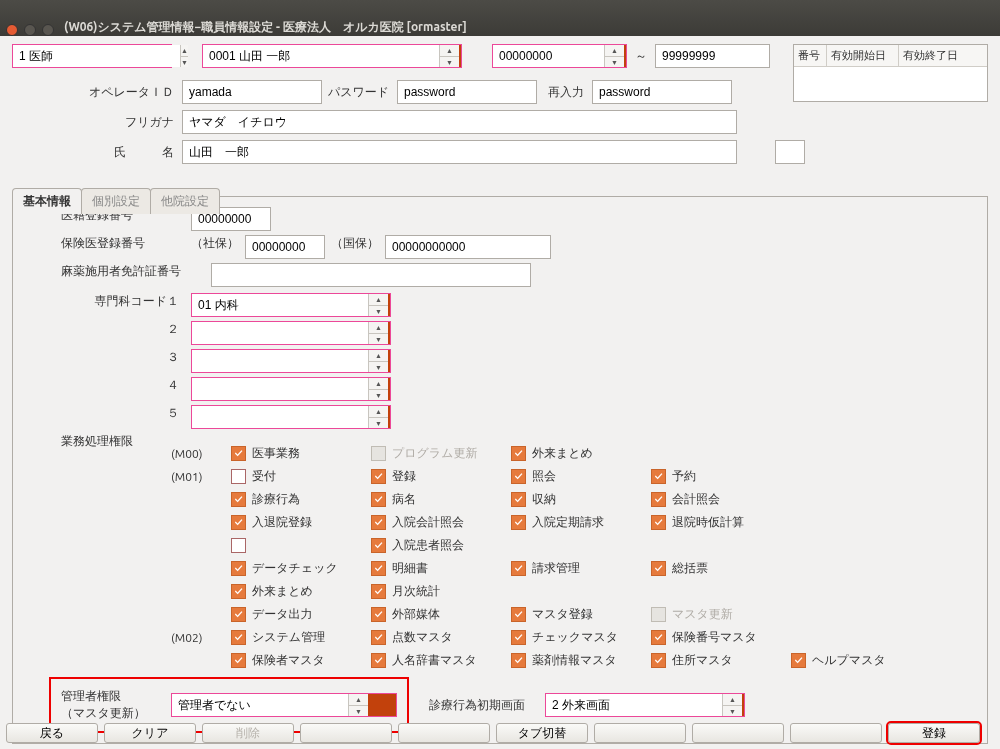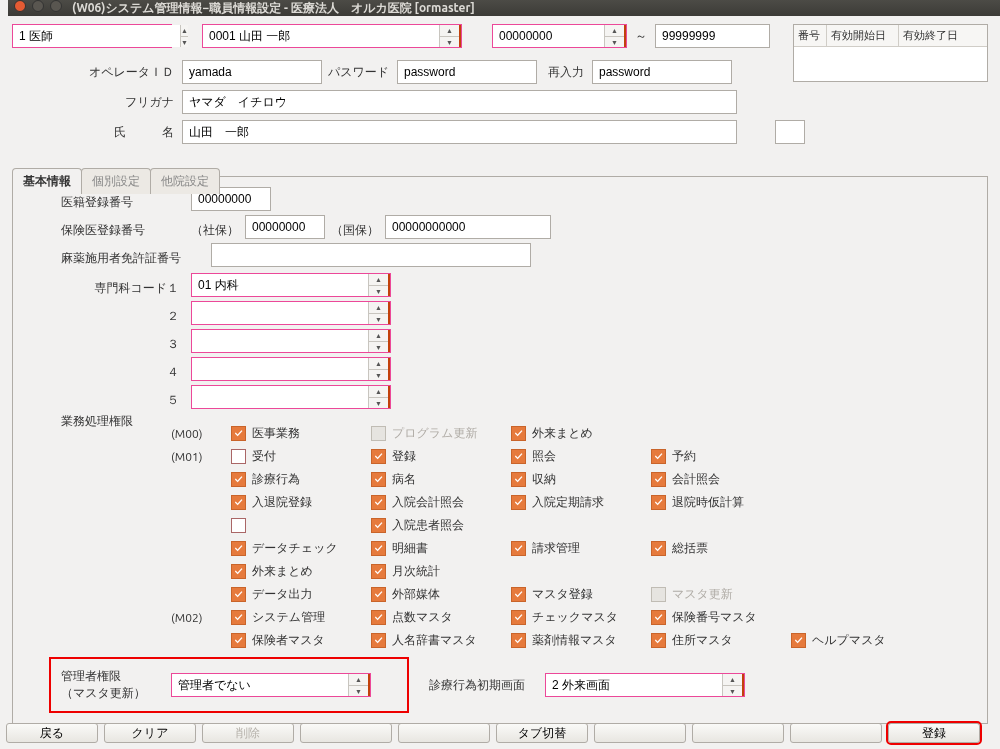--- a/index.html
+++ b/index.html
@@ -1,37 +1,37 @@
 <!DOCTYPE html>
 <html><head>
 <meta charset="utf-8">
 <style>
 * { box-sizing: border-box; margin: 0; padding: 0; }
 body { font-family: "Ubuntu", "Hiragino Sans", sans-serif; font-size: 12px; background: #f2f1f0; color: #333; width: 1000px; height: 749px; overflow: hidden; }
-.titlebar { background: linear-gradient(#4c4b46, #3c3b37); height: 16px; display: flex; align-items: flex-start; padding: 0 6px; color: #dcdad5; font-weight: bold; margin-left: 8px; }
+.titlebar { background: linear-gradient(#4c4b46, #3c3b37); height: 36px; display: flex; align-items: flex-end; padding: 0 6px; color: #dcdad5; font-weight: bold; }
 .titlebar .buttons { display: flex; gap: 6px; margin-right: 10px; }
 .titlebar .btn { width: 12px; height: 12px; border-radius: 50%; background: #595650; border: 1px solid #333; }
 .titlebar .btn.close { background: #e55b33; }
 .content { padding: 8px 12px 0 12px; }
 .row { display: flex; align-items: center; margin-bottom: 6px; }
 .spin { display: inline-flex; align-items: stretch; border: 1px solid #ec4899; background: #c2410c; height: 24px; }
 .spin input { border: none; padding: 2px 6px; font-size: 12px; outline: none; }
 .spin .arrows { width: 20px; display: flex; flex-direction: column; border-left: 1px solid #c8c5bf; }
 .spin .arrows span { flex: 1; display: flex; align-items: center; justify-content: center; font-size: 7px; color: #555; background: #f5f4f2; }
 .spin .arrows span + span { border-top: 1px solid #c8c5bf; }
 input.flat { border: 1px solid #b0aca6; background: #fff; height: 24px; padding: 2px 6px; font-size: 12px; }
 .label { text-align: right; padding-right: 8px; letter-spacing: 0; }
 .list-pane { border: 1px solid #b0aca6; background: #fff; width: 195px; height: 58px; font-size: 11px; }
 .list-pane .hd { display: flex; border-bottom: 1px solid #d0cdc7; background: #f7f6f4; align-items: flex-end; }
 .list-pane .hd div { padding: 3px 4px; border-right: 1px solid #d0cdc7; }
 .tabs { display: flex; border-bottom: 1px solid #b0aca6; margin-top: 4px; }
 .tab { padding: 4px 10px; border: 1px solid #b0aca6; border-bottom: none; background: #ece9e4; margin-right: -1px; color: #888; position: relative; top: 18px; border-radius: 4px 4px 0 0; text-align: center; }
 .tab.active { background: #f2f1f0; color: #333; font-weight: bold; z-index: 2; }
 .tabbody { border: 1px solid #b0aca6; border-top: none; padding: 10px 8px 10px 8px; }
-.form-row { display: flex; align-items: flex-end; margin-bottom: 4px; }
+.form-row { display: flex; align-items: flex-start; margin-bottom: 4px; }
 .form-row .lbl { width: 130px; text-align: left; padding-left: 0; }
 .cb { width: 15px; height: 15px; border: 1px solid #a66; background: #fff; display: inline-flex; align-items: center; justify-content: center; margin-right: 6px; vertical-align: middle; }
 .cb.checked { background: #e67a3c; border-color: #c9642a; }
 .cb.checked::after { content: "✓"; color: #fff; font-size: 11px; font-weight: bold; line-height: 1; }
 .cb.dis { background: #e6e4e0; border-color: #c0bcb4; }
 .perm-grid { display: grid; grid-template-columns: 60px 140px 140px 140px 140px 140px; row-gap: 6px; align-items: center; margin-top: 12px; }
 .perm-grid .g { font-size: 12px; }
 .perm-grid .txt { font-size: 12px; }
 .perm-grid .txt.dis { color: #b0aca6; }
 .highlight { border: 2px solid #e00; padding: 9px 10px; display: flex; align-items: center; width: 360px; }
@@ -264,21 +264,21 @@
 
       </div>
     </div>
 
     <div style="display:flex; align-items:center; margin-top:8px; margin-left:28px; gap:20px">
       <div class="highlight">
         <div style="width:110px">
           <div>管理者権限</div>
           <div>（マスタ更新）</div>
         </div>
-        <div class="spin" style="width:200px">
+        <div class="spin" style="width:226px">
           <input style="width: 176px;" readonly="" value="管理者でない">
           <div class="arrows">
               <span>▲</span>
               <span>▼</span>
             </div>
         </div>
       </div>
       <div>診療行為初期画面</div>
       <div class="spin" style="width:200px">
         <input style="width: 176px;" readonly="" value="2 外来画面">

